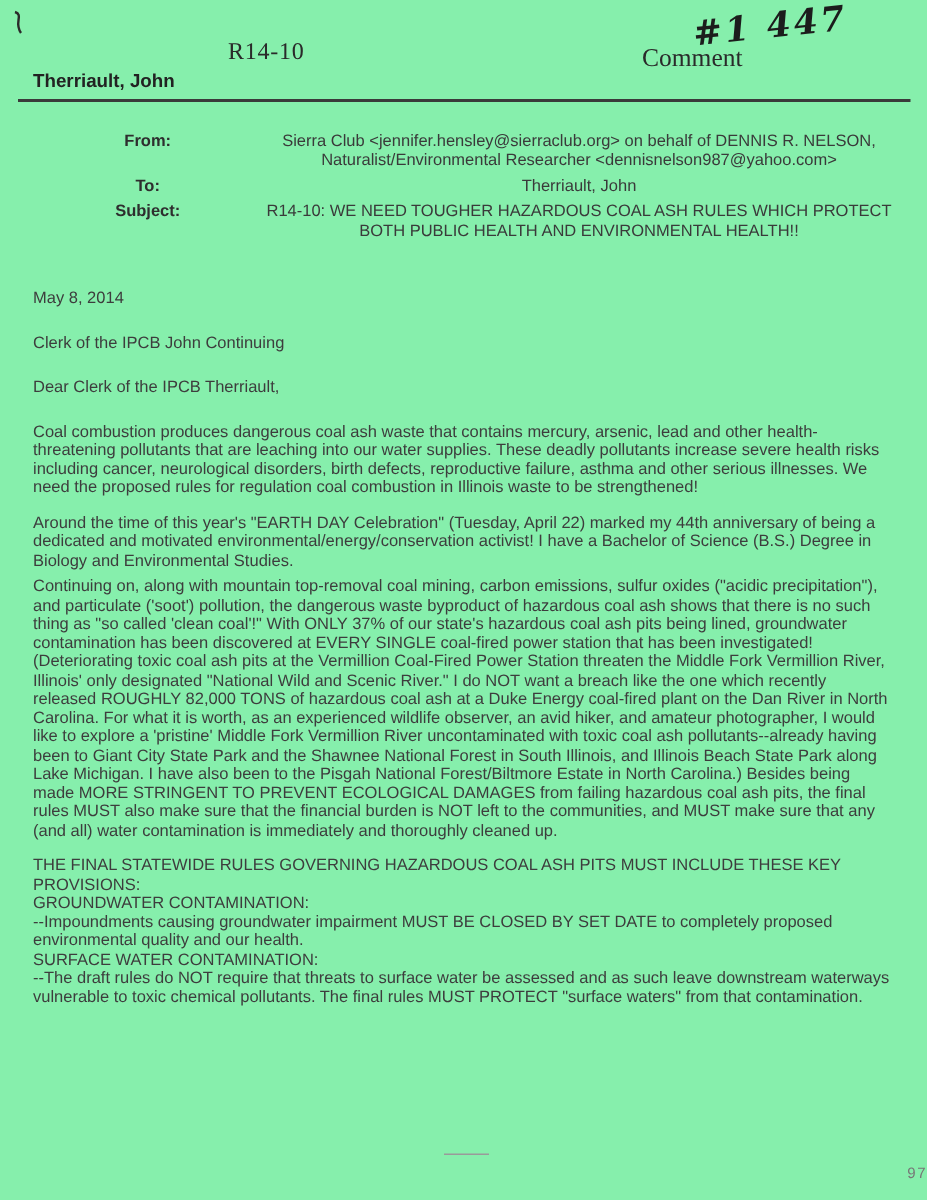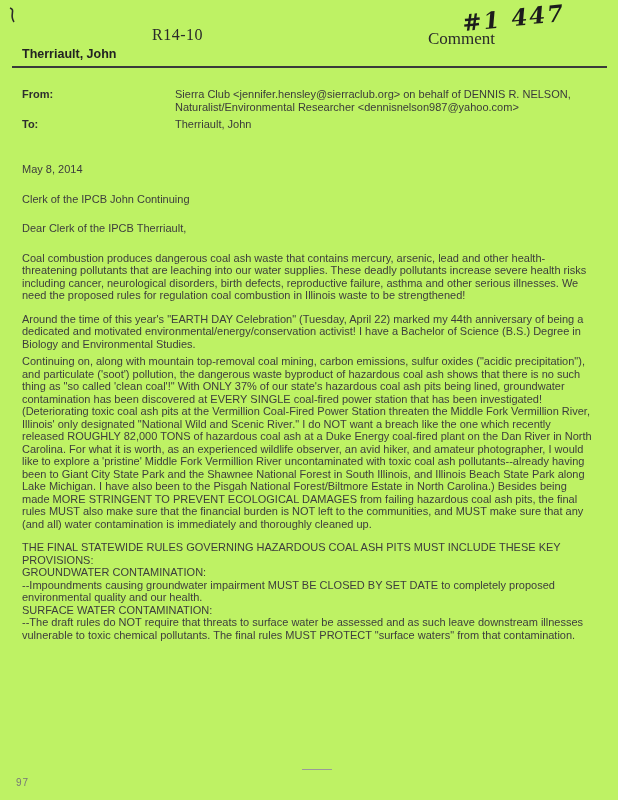--- a/index.html
+++ b/index.html
@@ -6,21 +6,21 @@
   body {
     width:618px; height:800px;
     background:#f3f3f1;
     font-family:"Liberation Sans", sans-serif;
     color:#3d3d3d;
     overflow:hidden;
   }
   .page {
     position:relative;
     width:618px; height:800px;
-    background:#bef264;
+    background:#86efac;
     padding:6px 21px 0 22px;
     box-sizing:border-box;
   }
   
   .doc-header {
     position:relative;
     height:60px;
     margin:0 -10px;
     padding:0 10px;
     border-bottom:2px solid #3a3a3a;
@@ -43,43 +43,43 @@
     font-size:23px; color:#1c1c1c;
     transform:rotate(-6deg);
     letter-spacing:2px;
   }
   .recipient {
     position:absolute; left:10px; bottom:5px;
     font-weight:bold; font-size:12.5px; color:#222;
   }
   
   .email-headers { margin-top:20px; }
-  .field-row { display:flex; margin-bottom:4px; }
+  .field-row { display:flex; margin-bottom:4px;text-align:center; }
   .field-label {
     flex:0 0 153px; width:153px;
     font-weight:bold; font-size:11px; line-height:13px; color:#2e2e2e;
   }
   .field-value {
     flex:1; max-width:432px;
     font-size:11px; line-height:13px; color:#3a3a3a;
   }
   
   .letter-body { margin-top:32px; }
   .p {
     font-size:11px; line-height:12.5px;
     margin:0 12px 11px 0; color:#3d3d3d;
     width:574px;
   }
   .p.gap-lg { margin-bottom:17px; }
   .p.gap-sm { margin-bottom:5px; }
   .p.gap-0  { margin-bottom:0; }
   
   .footer {
-    position:absolute; left:16px; right:0; bottom:10px;
-    text-align:left;
+    position:absolute; left:3px; right:0; bottom:10px;
+    text-align:right;
   }
   .footer-line {
     width:30px; margin:0 auto 2px auto;
     border-top:1px solid #9a9a9a;
   }
   .page-number { font-size:10px; color:#777; letter-spacing:1px; }
 </style>
 </head>
 <body>
 
@@ -99,35 +99,39 @@
 
   <section class="email-headers">
     <div class="field-row">
       <span class="field-label">From:</span>
       <span class="field-value">Sierra Club &lt;jennifer.hensley@sierraclub.org&gt; on behalf of DENNIS R. NELSON, Naturalist/Environmental Researcher &lt;dennisnelson987@yahoo.com&gt;</span>
     </div>
     <div class="field-row">
       <span class="field-label">To:</span>
       <span class="field-value">Therriault, John</span>
     </div>
+    <div class="field-row">
+      <span class="field-label">Subject:</span>
+      <span class="field-value">R14-10: WE NEED TOUGHER HAZARDOUS COAL ASH RULES WHICH PROTECT BOTH PUBLIC HEALTH AND ENVIRONMENTAL HEALTH!!</span>
+    </div>
   </section>
 
   <section class="letter-body">
     <p class="p gap-lg">May 8, 2014</p>
     <p class="p gap-lg">Clerk of the IPCB John Continuing</p>
     <p class="p gap-lg">Dear Clerk of the IPCB Therriault,</p>
     <p class="p">Coal combustion produces dangerous coal ash waste that contains mercury, arsenic, lead and other health-threatening pollutants that are leaching into our water supplies. These deadly pollutants increase severe health risks including cancer, neurological disorders, birth defects, reproductive failure, asthma and other serious illnesses. We need the proposed rules for regulation coal combustion in Illinois waste to be strengthened!</p>
     <p class="p gap-sm">Around the time of this year's "EARTH DAY Celebration" (Tuesday, April 22) marked my 44th anniversary of being a dedicated and motivated environmental/energy/conservation activist! I have a Bachelor of Science (B.S.) Degree in Biology and Environmental Studies.</p>
     <p class="p gap-0">Continuing on, along with mountain top-removal coal mining, carbon emissions, sulfur oxides ("acidic precipitation"), and particulate ('soot') pollution, the dangerous waste byproduct of hazardous coal ash shows that there is no such thing as "so called 'clean coal'!" With ONLY 37% of our state's hazardous coal ash pits being lined, groundwater contamination has been discovered at EVERY SINGLE coal-fired power station that has been investigated!</p>
     <p class="p">(Deteriorating toxic coal ash pits at the Vermillion Coal-Fired Power Station threaten the Middle Fork Vermillion River, Illinois' only designated "National Wild and Scenic River." I do NOT want a breach like the one which recently released ROUGHLY 82,000 TONS of hazardous coal ash at a Duke Energy coal-fired plant on the Dan River in North Carolina. For what it is worth, as an experienced wildlife observer, an avid hiker, and amateur photographer, I would like to explore a 'pristine' Middle Fork Vermillion River uncontaminated with toxic coal ash pollutants--already having been to Giant City State Park and the Shawnee National Forest in South Illinois, and Illinois Beach State Park along Lake Michigan. I have also been to the Pisgah National Forest/Biltmore Estate in North Carolina.) Besides being made MORE STRINGENT TO PREVENT ECOLOGICAL DAMAGES from failing hazardous coal ash pits, the final rules MUST also make sure that the financial burden is NOT left to the communities, and MUST make sure that any (and all) water contamination is immediately and thoroughly cleaned up.</p>
     <p class="p gap-0">THE FINAL STATEWIDE RULES GOVERNING HAZARDOUS COAL ASH PITS MUST INCLUDE THESE KEY PROVISIONS:</p>
     <p class="p gap-0">GROUNDWATER CONTAMINATION:</p>
     <p class="p gap-0">--Impoundments causing groundwater impairment MUST BE CLOSED BY SET DATE to completely proposed environmental quality and our health.</p>
     <p class="p gap-0">SURFACE WATER CONTAMINATION:</p>
-    <p class="p gap-0">--The draft rules do NOT require that threats to surface water be assessed and as such leave downstream illnesses vulnerable to toxic chemical pollutants. The final rules MUST PROTECT "surface waters" from that contamination.</p>
+    <p class="p gap-0">--The draft rules do NOT require that threats to surface water be assessed and as such leave downstream waterways vulnerable to toxic chemical pollutants. The final rules MUST PROTECT "surface waters" from that contamination.</p>
   </section>
 
   <footer class="footer">
     <div class="footer-line"></div>
     <span class="page-number">97</span>
   </footer>
 
 </div>
 
 </body></html>

